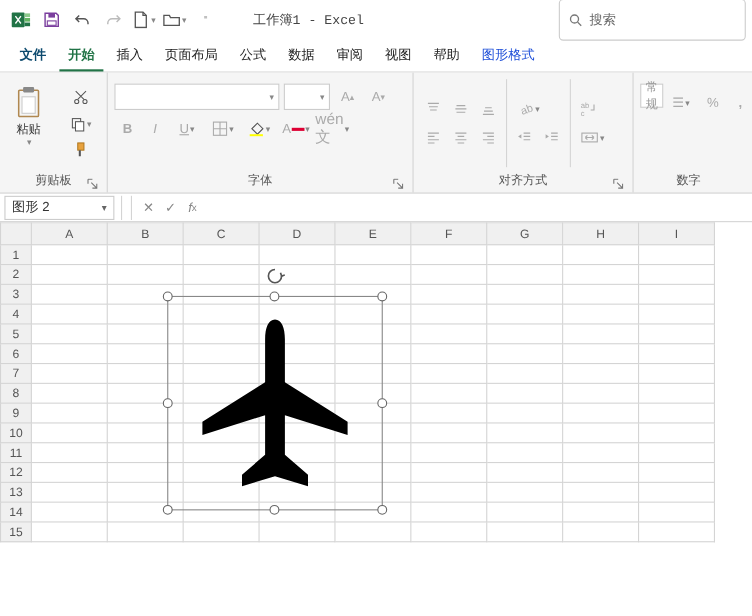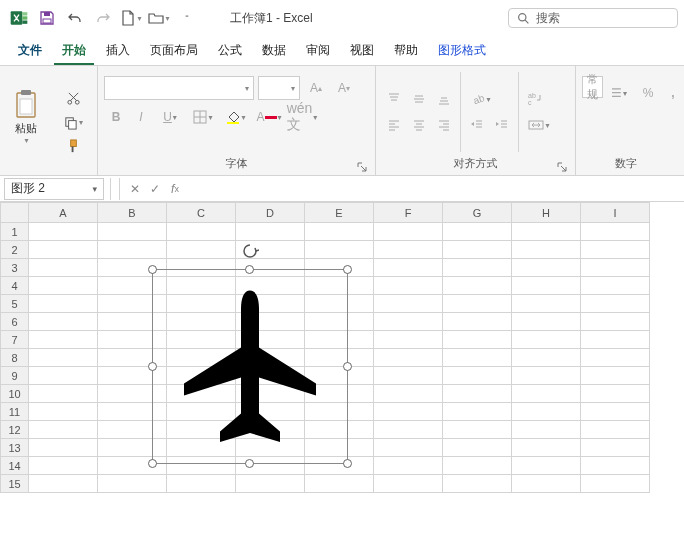--- a/index.html
+++ b/index.html
@@ -3,22 +3,22 @@
 <meta charset="utf-8">
 <style>
 * { box-sizing: border-box; margin: 0; padding: 0; font-family: "Microsoft YaHei", "Segoe UI", sans-serif; }
 body { width: 684px; height: 560px; background: #fff; overflow: hidden; font-size: 12px; color: #333; }
 
 
 .titlebar { height: 36px; background: #fff; display: flex; align-items: center; padding: 0 6px; }
 .qat { display: flex; align-items: center; gap: 2px; }
 .qat-btn { width: 26px; height: 26px; display: flex; align-items: center; justify-content: center; cursor: pointer; border-radius: 3px; }
 .excel-icon { width: 20px; height: 20px; }
-.titletext { margin-left: 30px; font-size: 12px; color: #444; }
-.searchbox { margin-left: auto; width: 170px; height: 20px; border: 1px solid #ccc; border-radius: 4px; display: flex; align-items: center; padding: 0 8px; color: #666; background: #fff; }
+.titletext { margin-left: 30px; font-size: 12px; color: #444; font-family: Liberation Mono, monospace; }
+.searchbox { margin-left: auto; width: 170px; height: 38px; border: 1px solid #ccc; border-radius: 4px; display: flex; align-items: center; padding: 0 8px; color: #666; background: #fff; }
 .searchbox svg { margin-right: 6px; }
 
 
 .tabs { height: 30px; display: flex; align-items: center; padding: 0 10px; gap: 4px; border-bottom: 1px solid #d4d4d4; }
 .tab { padding: 5px 8px 4px; font-size: 12px; color: #222; cursor: pointer; border-bottom: 2px solid transparent; }
 .tab.active { color: #217346; border-bottom: 2px solid #217346; font-weight: 600; }
 .tab.ctx { color: #1d4ed8; }
 .file-tab { color: #0c4a6e; font-weight: bold; }
 
 
@@ -181,20 +181,25 @@
             </div>
           <div class="smallbtn">
               <svg width="15" height="15" viewBox="0 0 16 16">
                 <rect x="5" y="1" width="6" height="7" fill="#e8a23d" stroke="#b07820"></rect>
                 <path d="M7 8v6" stroke="#555" stroke-width="2"></path>
               </svg>
             </div>
         </div>
       </div>
     </div>
+    <div class="group-label"><span>剪贴板</span>
+      <svg class="dlaunch" viewBox="0 0 10 10">
+          <path d="M1 1h4M1 1v4M4 4l5 5M9 5v4H5" stroke="#777" fill="none"></path>
+        </svg>
+    </div>
   </div>
 
   <div class="group" style="width:278px">
     <div class="group-body" style="flex-direction:column;align-items:flex-start;padding-top:6px">
       <div class="font-top">
         <div class="font-name">
             <span style="flex:1"></span>
             <span class="caret">▾</span>
           </div>
         <div class="font-size">

